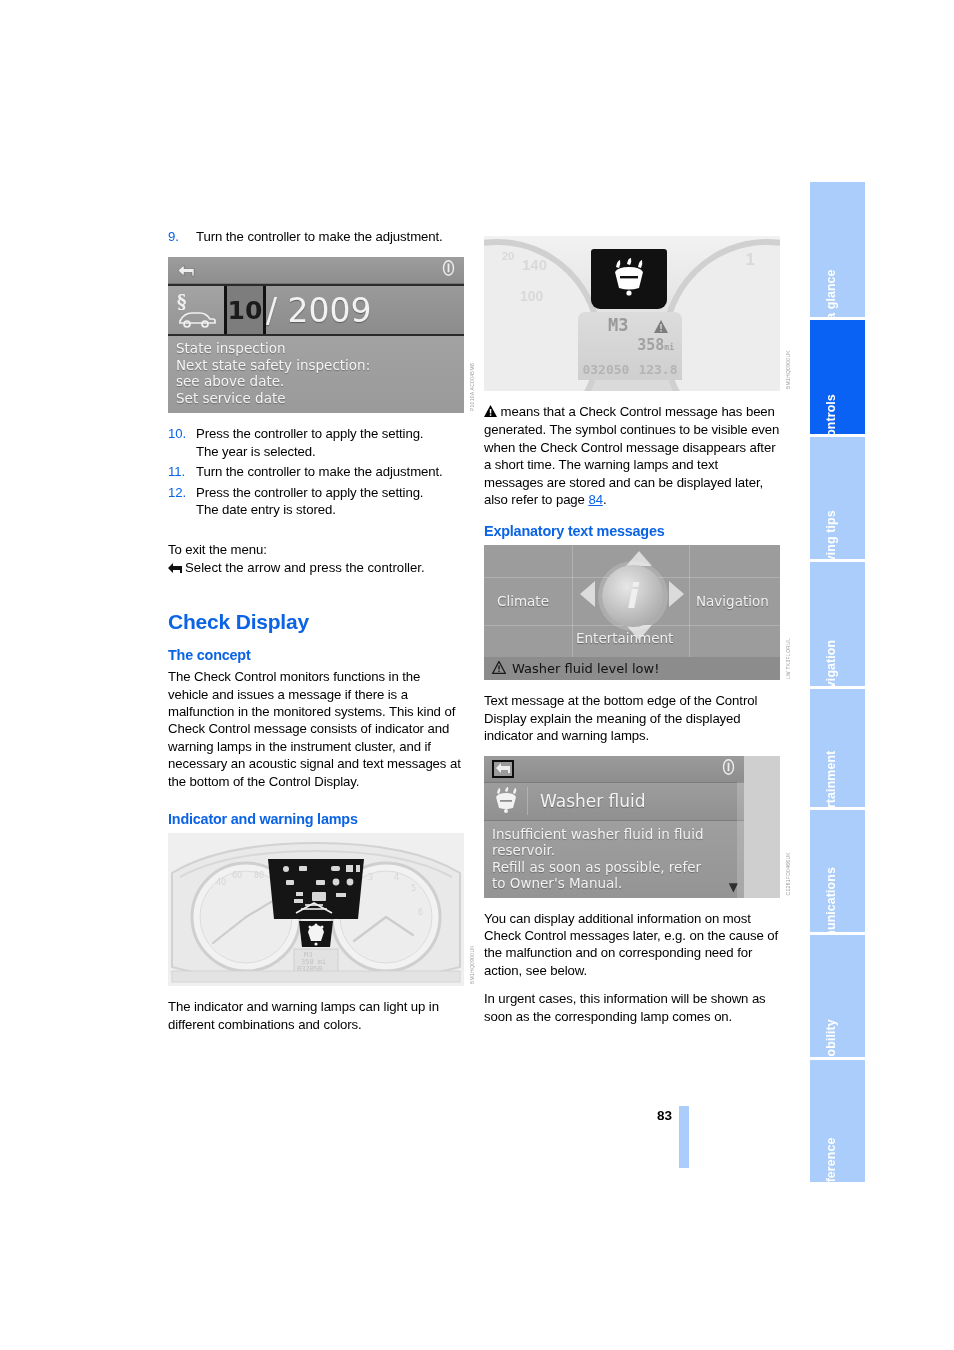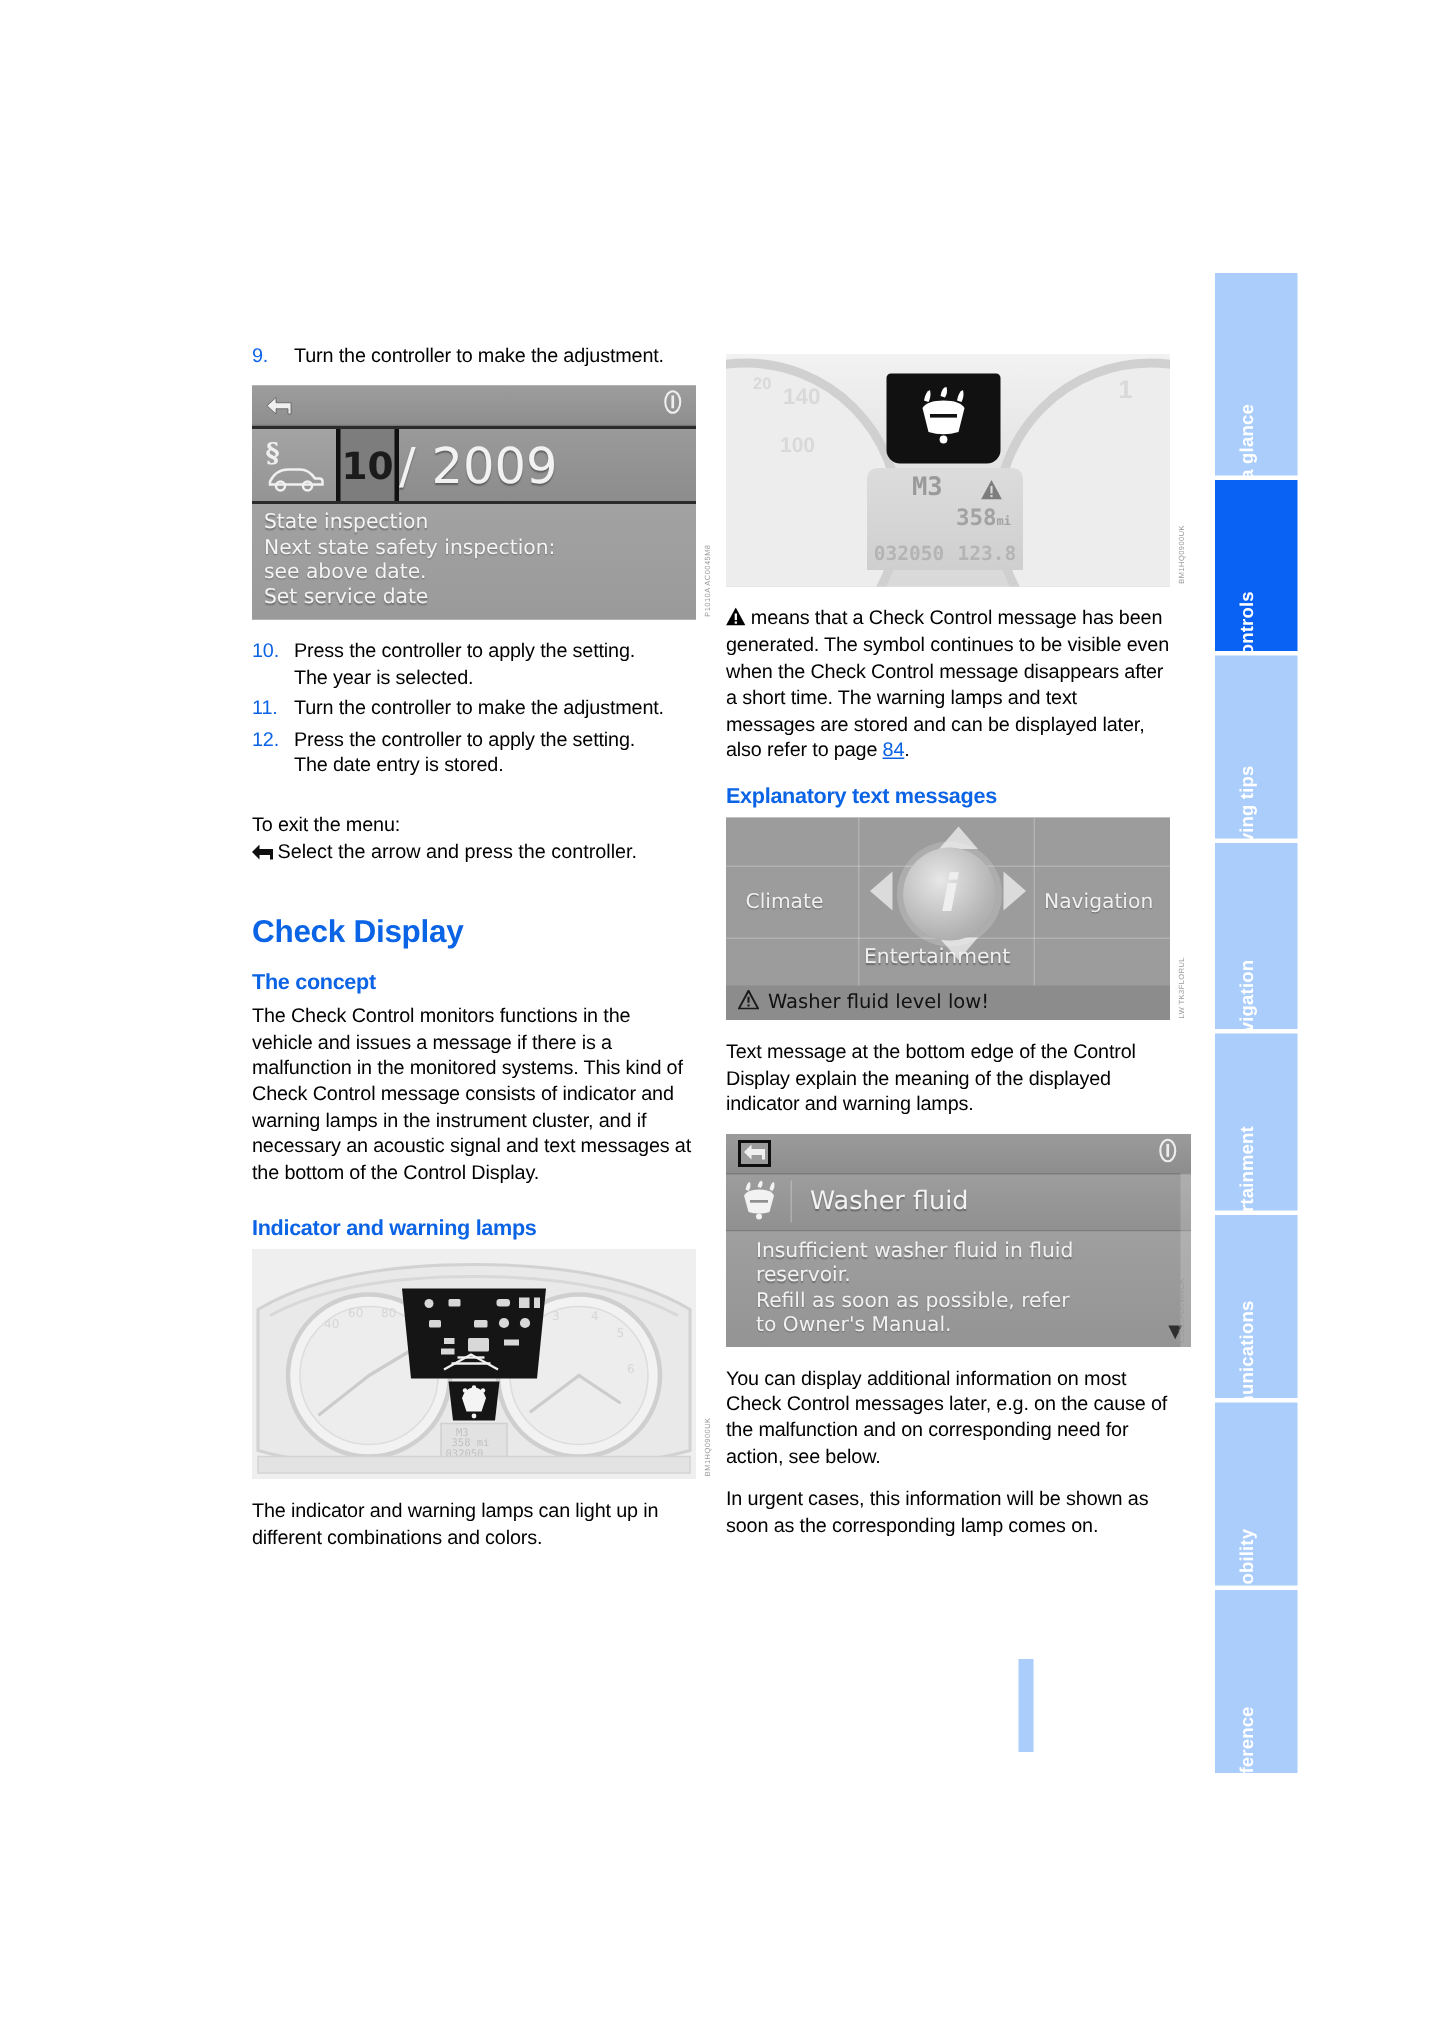--- a/index.html
+++ b/index.html
@@ -270,21 +270,21 @@
     left: 0; bottom: 0;
     width: 296px; height: 23px;
     background: #8c8c8c;
     display: flex; align-items: center; gap: 6px;
     padding-left: 8px;
     color: #111;
     font-size: 13px;
   }
 
   
-  .cd2 { width: 310px; background: #a5a5a5; color: #fff; font-family: "DejaVu Sans", sans-serif; position: relative; }
+  .cd2 { width: 260px; background: #a5a5a5; color: #fff; font-family: "DejaVu Sans", sans-serif; position: relative; }
   .cd2-top {
     height: 26px;
     background: linear-gradient(#9b9b9b, #8d8d8d);
     display: flex; align-items: center; justify-content: space-between;
     padding: 0 8px;
   }
   .cd2-top .back-box {
     width: 22px; height: 18px;
     border: 2px solid #0e0e0e;
     background: #9b9b9b;
@@ -301,21 +301,21 @@
     width: 44px; display: flex; align-items: center; justify-content: center;
     border-right: 1px solid rgba(255,255,255,.25);
   }
   .cd2-title .tx {
     padding-left: 12px;
     font-size: 17px;
     color: #f3f3f3;
     text-shadow: 0 1px 1px rgba(0,0,0,.32);
   }
   .cd2-body {
-    padding: 5px 8px 6px 20px;
+    padding: 5px 8px 6px 8px;
     background: linear-gradient(#9f9f9f, #949494);
     position: relative;
   }
   .cd2-body div {
     font-size: 13.5px; line-height: 16.5px;
     color: #f2f2f2;
     text-shadow: 0 1px 1px rgba(0,0,0,.3);
     white-space: nowrap;
   }
   .cd2-scrolldown {
@@ -681,15 +681,16 @@
         <span>Communications</span>
       </div>
     <div class="tab" style="height:122px;">
         <span>Mobility</span>
       </div>
     <div class="tab" style="height:122px;">
         <span>Reference</span>
       </div>
   </div>
 
+  <div id="pagenum">83</div>
   <div id="footbar"></div>
 
 </div>
 
 </body></html>

